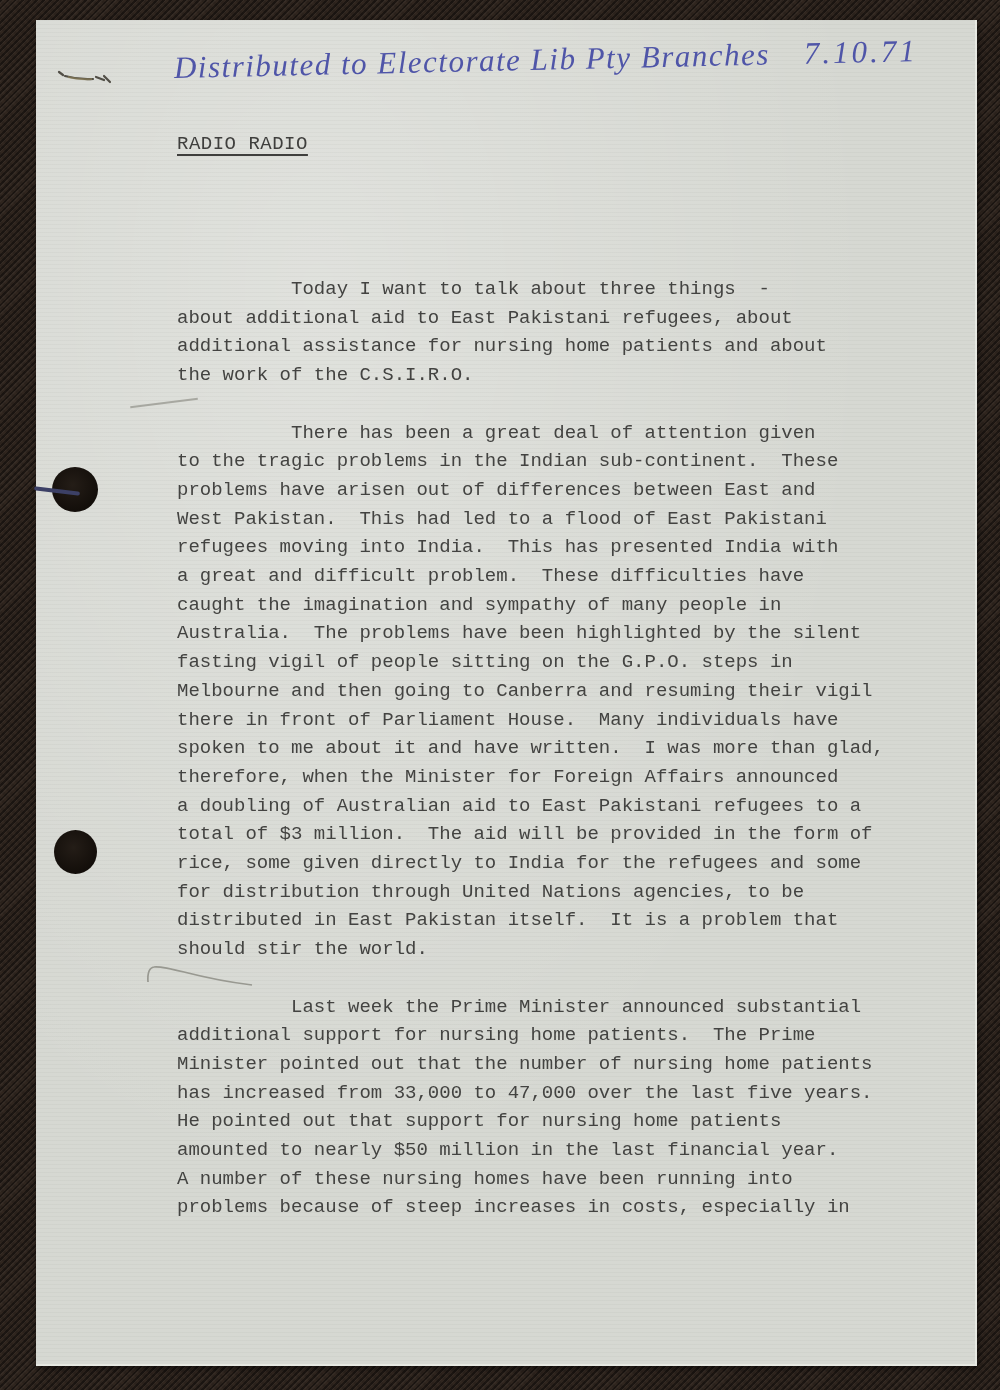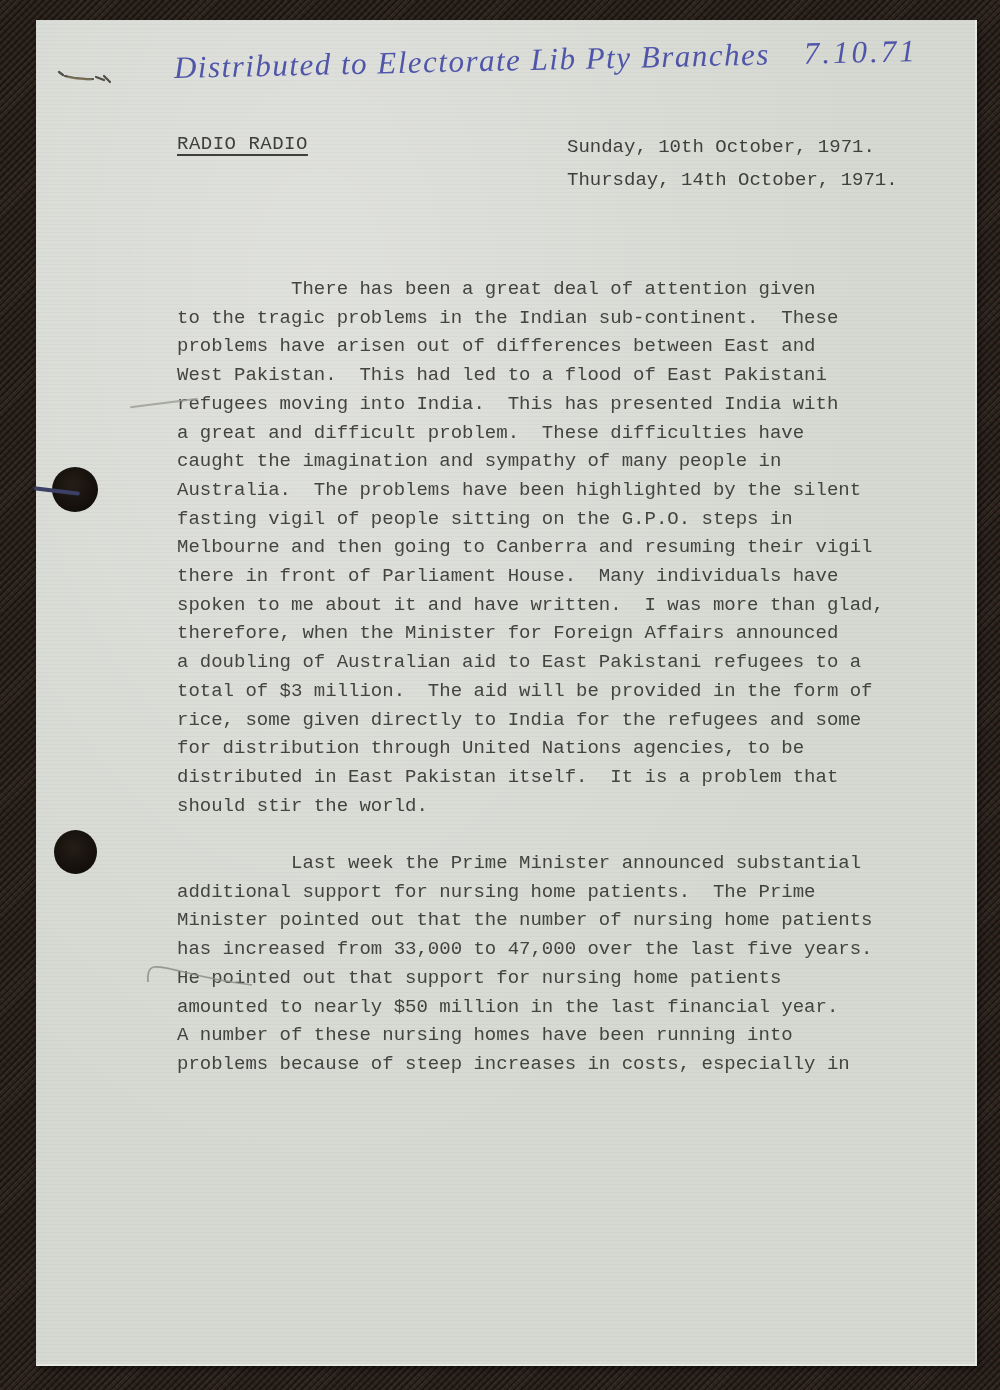--- a/index.html
+++ b/index.html
@@ -75,24 +75,26 @@
 <body>
 
 <div class="scene">
   <div class="paper">
 
     <div class="annotation">
       <span>Distributed to Electorate Lib Pty Branches</span><span class="annotation-date">7.10.71</span>
     </div>
 
     <div class="doc-title">RADIO RADIO</div>
-    <div class="dates">Sunday, 10th October, 1971.
-Thursday, 14th October, 1971.</div>
 
     <div class="bodytext">
+      <p class="para">          Today I want to talk about three things  -
+about additional aid to East Pakistani refugees, about
+additional assistance for nursing home patients and about
+the work of the C.S.I.R.O.</p>
       <p class="para">          There has been a great deal of attention given
 to the tragic problems in the Indian sub-continent.  These
 problems have arisen out of differences between East and
 West Pakistan.  This had led to a flood of East Pakistani
 refugees moving into India.  This has presented India with
 a great and difficult problem.  These difficulties have
 caught the imagination and sympathy of many people in
 Australia.  The problems have been highlighted by the silent
 fasting vigil of people sitting on the G.P.O. steps in
 Melbourne and then going to Canberra and resuming their vigil

